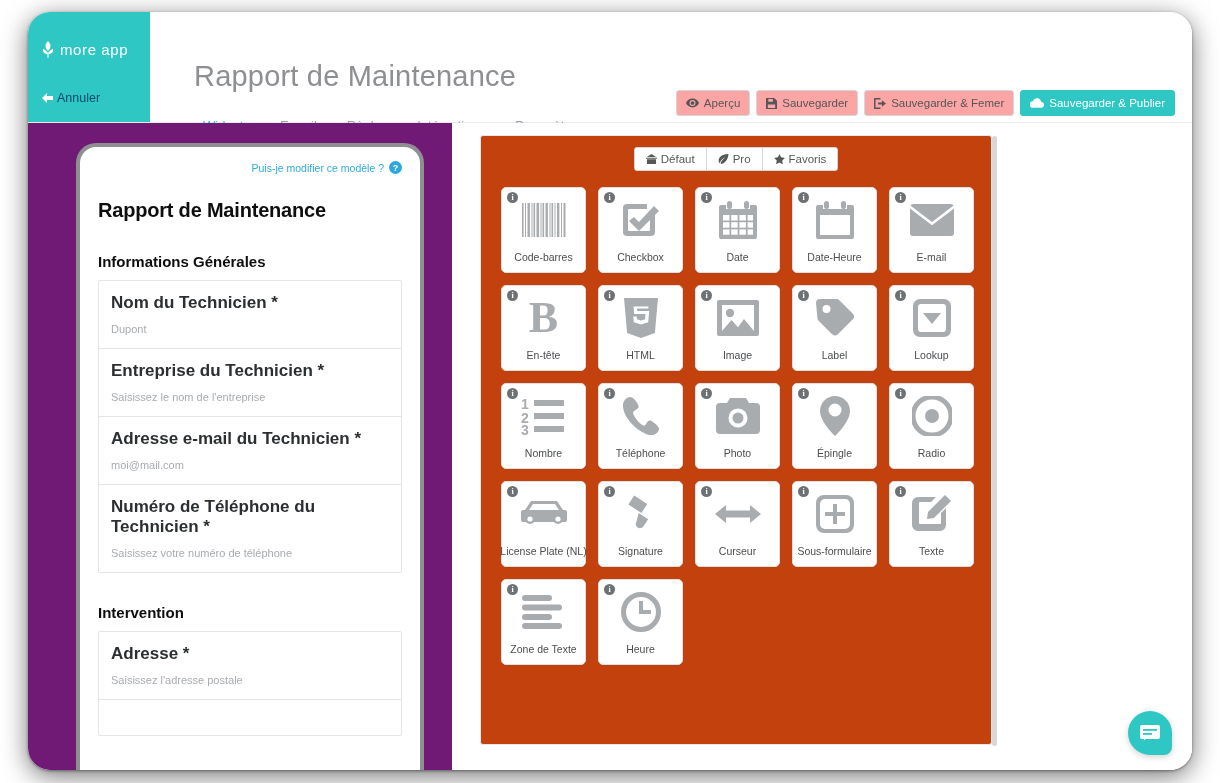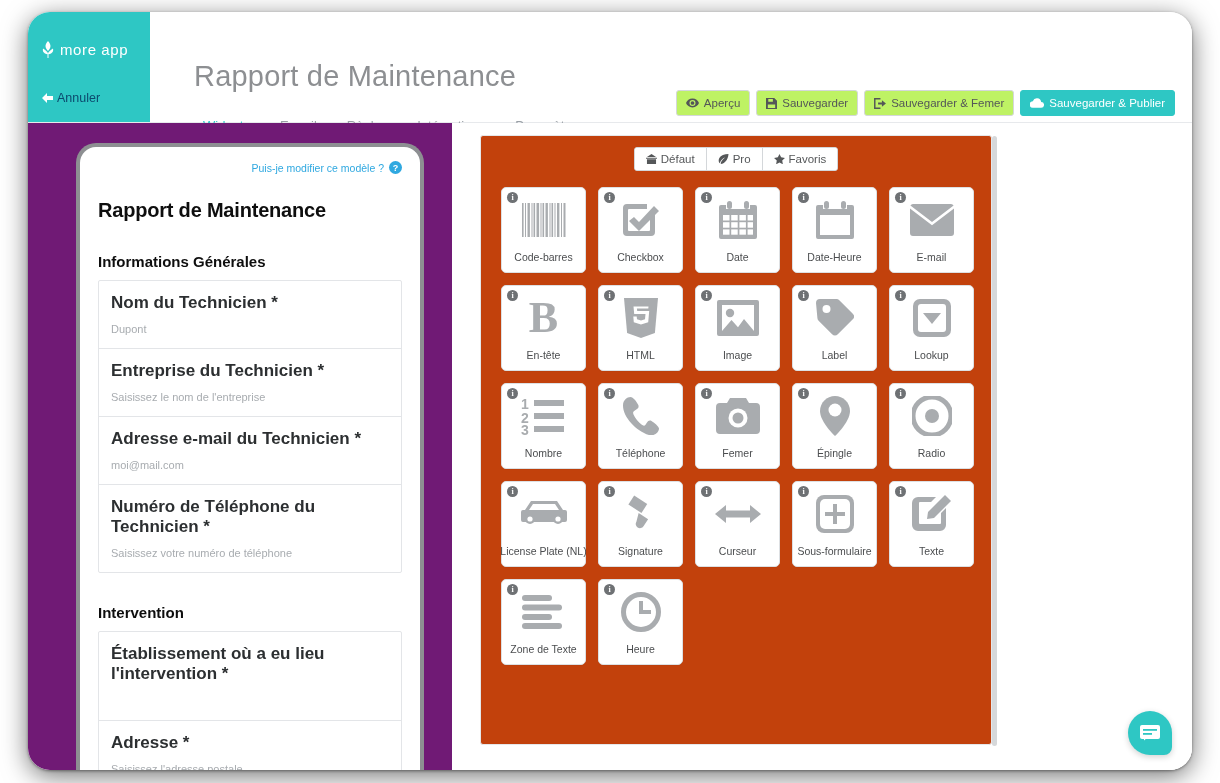--- a/index.html
+++ b/index.html
@@ -102,21 +102,21 @@
   .header-actions {
     position: absolute;
     right: 17px;
     top: 78px;
     display: flex;
     gap: 6px;
     align-items: center;
   }
   .btn {
     border: 1px solid #d4d7da;
-    background: #bef264;
+    background: #fca5a5;
     border-radius: 3px;
     font-size: 11.5px;
     color: #545658;
     padding: 6px 9px;
     display: flex;
     align-items: center;
     gap: 5px;
     cursor: pointer;
     white-space: nowrap;
     font-family: "Liberation Sans", sans-serif;
@@ -431,24 +431,20 @@
               <div class="field-placeholder">moi@mail.com</div>
             </div>
             <div class="field">
               <div class="field-label">Numéro de Téléphone du Technicien *</div>
               <div class="field-placeholder">Saisissez votre numéro de téléphone</div>
             </div>
           </div>
 
           <div class="section-title">Intervention</div>
           <div class="field-group">
-            <div class="field tall">
-              <div class="field-label">Établissement où a eu lieu l'intervention *</div>
-              <div class="field-placeholder"></div>
-            </div>
             <div class="field">
               <div class="field-label">Adresse *</div>
               <div class="field-placeholder">Saisissez l'adresse postale</div>
             </div>
             <div class="field">
               <div class="field-label"></div>
             </div>
           </div>
         </div>
       </div>
@@ -651,21 +647,21 @@
 
           <div class="widget-item">
             <div class="widget-info">i</div>
             <div class="widget-icon">
               <svg width="44" height="36" viewBox="0 0 44 36">
                 <path d="M14 0h16l3 5h7a4 4 0 014 4v23a4 4 0 01-4 4H4a4 4 0 01-4-4V9a4 4 0 014-4h7z" fill="#a9acaf"></path>
                 <circle cx="22" cy="20" r="9.5" fill="#ffffff"></circle>
                 <circle cx="22" cy="20" r="5.5" fill="#a9acaf"></circle>
               </svg>
             </div>
-            <div class="widget-label">Femer</div>
+            <div class="widget-label">Photo</div>
           </div>
 
           <div class="widget-item">
             <div class="widget-info">i</div>
             <div class="widget-icon">
               <svg width="30" height="40" viewBox="0 0 30 40">
                 <path d="M15 0C6.7 0 0 6.7 0 15c0 11 15 25 15 25s15-14 15-25c0-8.3-6.7-15-15-15z" fill="#a9acaf"></path>
                 <circle cx="15" cy="14" r="6.5" fill="#ffffff"></circle>
               </svg>
             </div>

